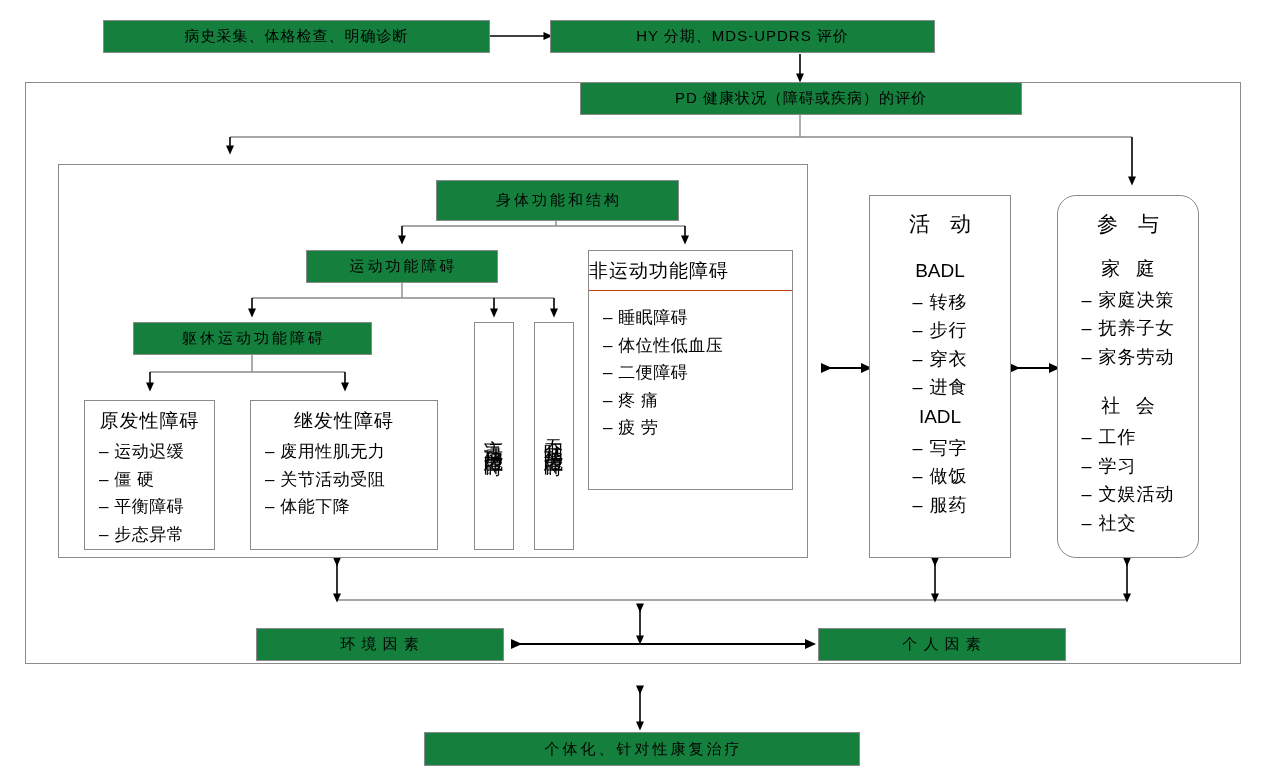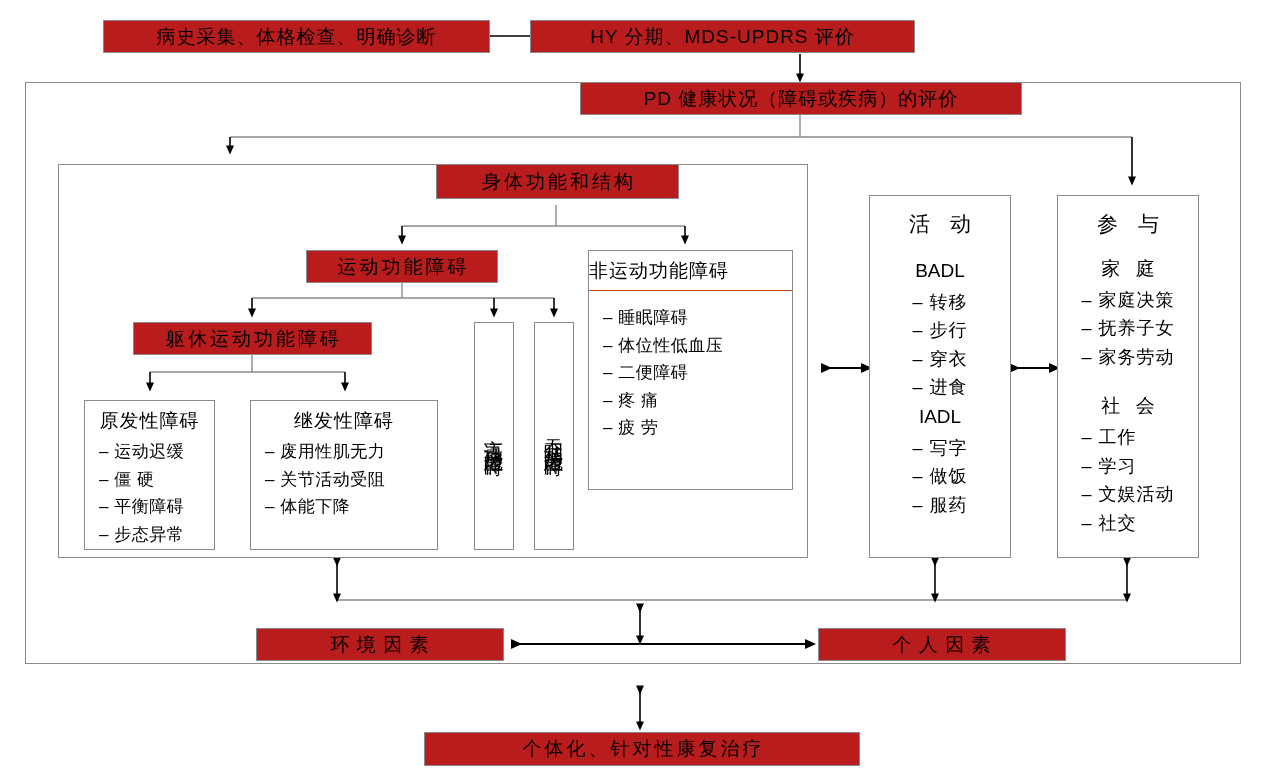--- a/index.html
+++ b/index.html
@@ -8,25 +8,25 @@
     font-family:"Liberation Sans","DejaVu Sans",sans-serif;
     color:#000;
     -webkit-font-smoothing:antialiased;
   }
   #stage{position:absolute;left:0;top:0;width:1264px;height:774px;}
   svg.wires{position:absolute;left:0;top:0;width:1264px;height:774px;pointer-events:none;}
 
   .box{
     position:absolute;
     border:1px solid #8a8a8a;
-    background:#b91c1c;
+    background:#15803d;
     box-sizing:border-box;
     display:flex;align-items:center;justify-content:center;
     text-align:center;
-    font-size:19px;
+    font-size:15px;
     line-height:1.25;
     letter-spacing:1px;
   }
   .plainbox{
     position:absolute;
     border:1px solid #8a8a8a;
     background:transparent;
     box-sizing:border-box;
   }
   .listbox{
@@ -128,29 +128,29 @@
   </svg>
 
   <div class="plainbox" style="left:25px;top:82px;width:1216px;height:582px;"></div>
 
   <div class="plainbox" style="left:58px;top:164px;width:750px;height:394px;"></div>
 
   <div class="box" style="left:103px;top:20px;width:387px;height:33px;">
     <span>病史采集、体格检查、明确诊断</span>
   </div>
 
-  <div class="box" style="left:530px;top:20px;width:385px;height:33px;">
+  <div class="box" style="left:550px;top:20px;width:385px;height:33px;">
     <span>HY 分期、MDS-UPDRS 评价</span>
   </div>
 
   <div class="box" style="left:580px;top:82px;width:442px;height:33px;">
     <span>PD 健康状况（障碍或疾病）的评价</span>
   </div>
 
-  <div class="box t-sp3" style="left:436px;top:164px;width:243px;height:35px;">
+  <div class="box t-sp3" style="left:436px;top:180px;width:243px;height:41px;">
     <span>身体功能和结构</span>
   </div>
 
   <div class="box t-sp3" style="left:306px;top:250px;width:192px;height:33px;">
     <span>运动功能障碍</span>
   </div>
 
   <div class="box t-sp3" style="left:133px;top:322px;width:239px;height:33px;">
     <span>躯休运动功能障碍</span>
   </div>
@@ -203,21 +203,21 @@
       <li>进食</li>
     </ul>
     <div class="subL" style="margin-top:4px;">IADL</div>
     <ul style="margin-top:6px;">
       <li>写字</li>
       <li>做饭</li>
       <li>服药</li>
     </ul>
   </div>
 
-  <div class="colbox" style="left:1057px;top:195px;width:142px;height:363px;padding-top:14px;">
+  <div class="colbox" style="left:1057px;top:195px;width:142px;height:363px;padding-top:14px;border-radius:19px;">
     <div class="title">参 与</div>
     <div class="sub" style="margin-top:18px;">家 庭</div>
     <ul style="margin-top:4px;">
       <li>家庭决策</li>
       <li>抚养子女</li>
       <li>家务劳动</li>
     </ul>
     <div class="sub" style="margin-top:22px;">社 会</div>
     <ul style="margin-top:4px;">
       <li>工作</li>

